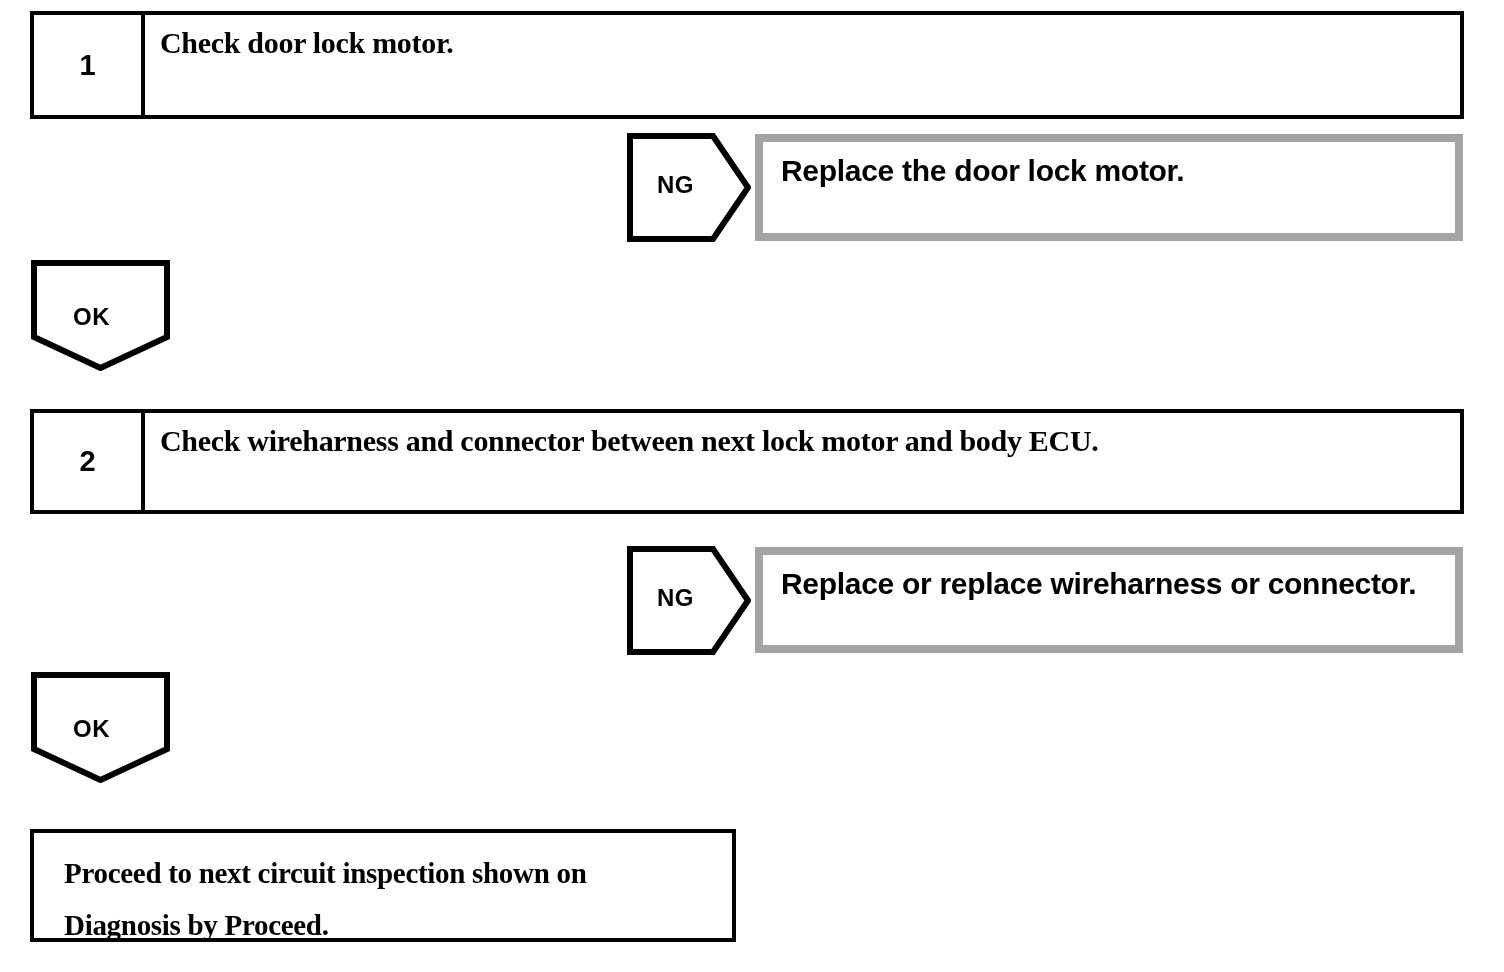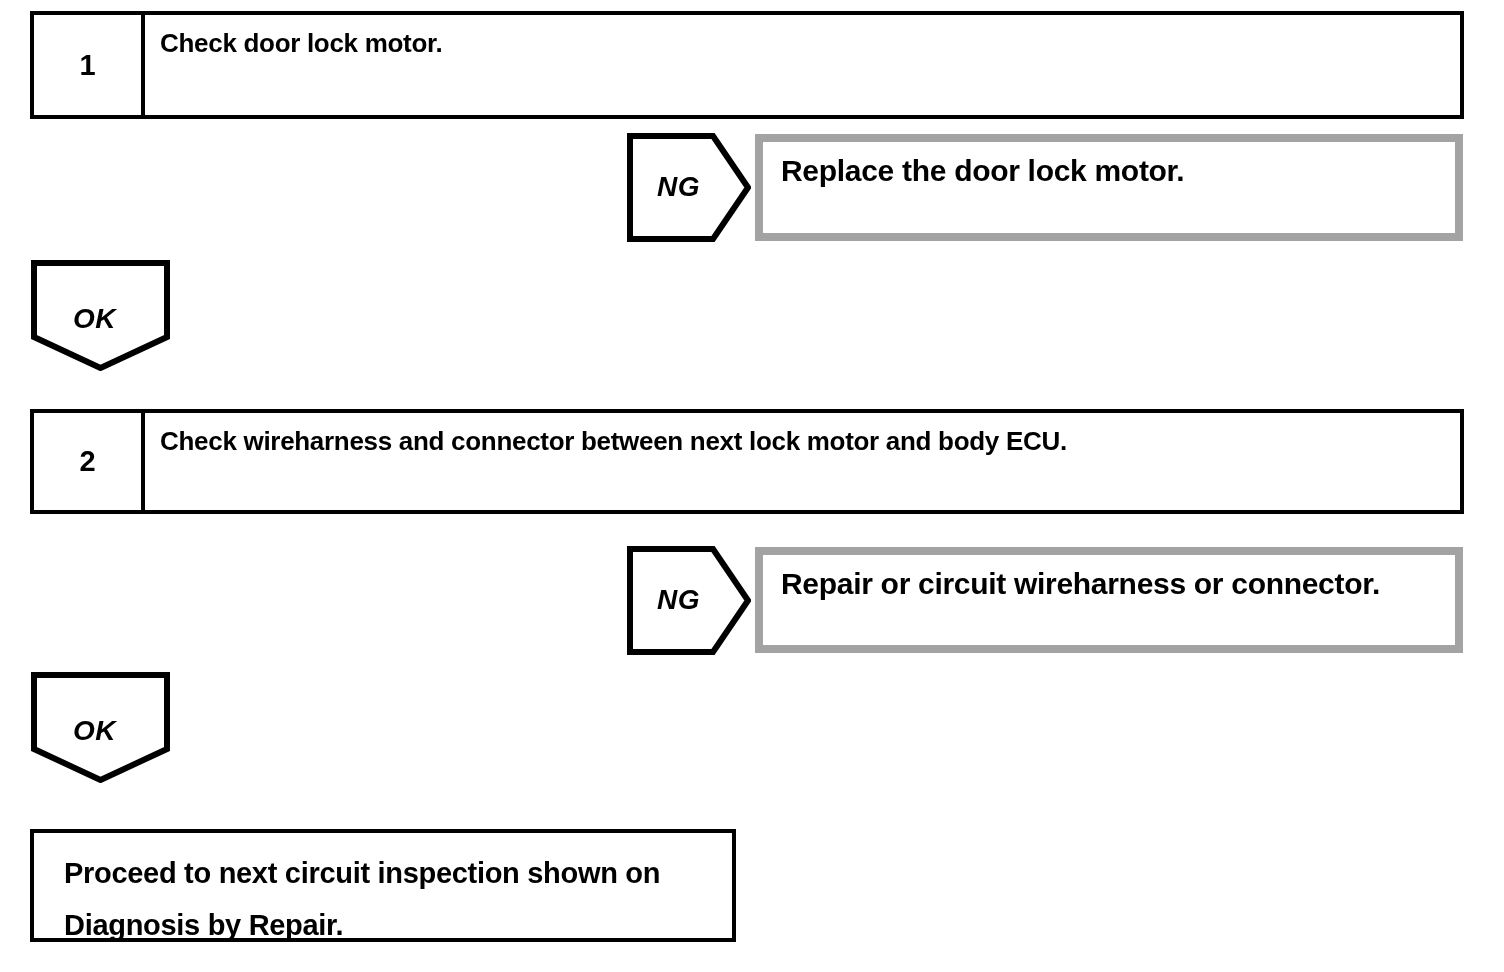--- a/index.html
+++ b/index.html
@@ -47,24 +47,25 @@
     letter-spacing: 0px;
   }
   .step-text {
     position: absolute;
     left: 126px;
     right: 10px;
     top: 0;
     height: 56px;
     display: flex;
     align-items: center;
-    font-size: 26px;
+    font-size: 30px;
     font-weight: bold;
     letter-spacing: -0.3px;
     white-space: nowrap;
+    font-family: Liberation Serif, serif;
   }
 
   
   .result-box {
     position: absolute;
     box-sizing: border-box;
     border: 8px solid #a3a3a3;
     background: #ffffff;
   }
   .result-text {
@@ -81,20 +82,21 @@
     white-space: nowrap;
   }
 
   
   .final-box {
     position: absolute;
     box-sizing: border-box;
     border: 4px solid #000000;
     background: #ffffff;
     padding: 14px 0 8px 30px;
+    font-family: Liberation Serif, serif;
   }
   .final-line {
     font-size: 29px;
     font-weight: bold;
     letter-spacing: -0.3px;
     line-height: 52px;
     white-space: nowrap;
   }
 
   
@@ -102,25 +104,24 @@
     position: absolute;
   }
   .pentagon svg {
     display: block;
     position: absolute;
     left: 0;
     top: 0;
   }
   .pentagon-label {
     position: absolute;
-    font-size: 28px;
+    font-size: 24px;
     font-weight: bold;
     letter-spacing: 0.5px;
     line-height: 1;
-    font-style: italic;
   }
   .ng-label {
     left: 30px;
     top: 40px;
   }
   .ok-label {
     left: 42px;
     top: 29px;
     margin-top: 16px;
   }
@@ -163,28 +164,28 @@
   </div>
 
   <div class="pentagon" style="left:627px; top:546px; width:124px; height:109px;">
     <svg width="124" height="109" viewBox="0 0 124 109">
       <polygon points="3,3 86,3 121,54.5 86,106 3,106" fill="#ffffff" stroke="#000000" stroke-width="6" stroke-linejoin="miter"></polygon>
     </svg>
     <span class="pentagon-label ng-label">NG</span>
   </div>
 
   <div class="result-box" style="left:755px; top:547px; width:708px; height:106px;">
-    <div class="result-text">Repair or circuit wireharness or connector.</div>
+    <div class="result-text">Replace or replace wireharness or connector.</div>
   </div>
 
   <div class="pentagon" style="left:31px; top:672px; width:139px; height:111px;">
     <svg width="139" height="111" viewBox="0 0 139 111">
       <polygon points="3,3 136,3 136,77 69.5,108 3,77" fill="#ffffff" stroke="#000000" stroke-width="6" stroke-linejoin="miter"></polygon>
     </svg>
     <span class="pentagon-label ok-label">OK</span>
   </div>
 
   <div class="final-box" style="left:30px; top:829px; width:706px; height:113px;">
     <div class="final-line">Proceed to next circuit inspection shown on</div>
-    <div class="final-line">Diagnosis by Repair.</div>
+    <div class="final-line">Diagnosis by Proceed.</div>
   </div>
 
 </div>
 
 </body></html>

